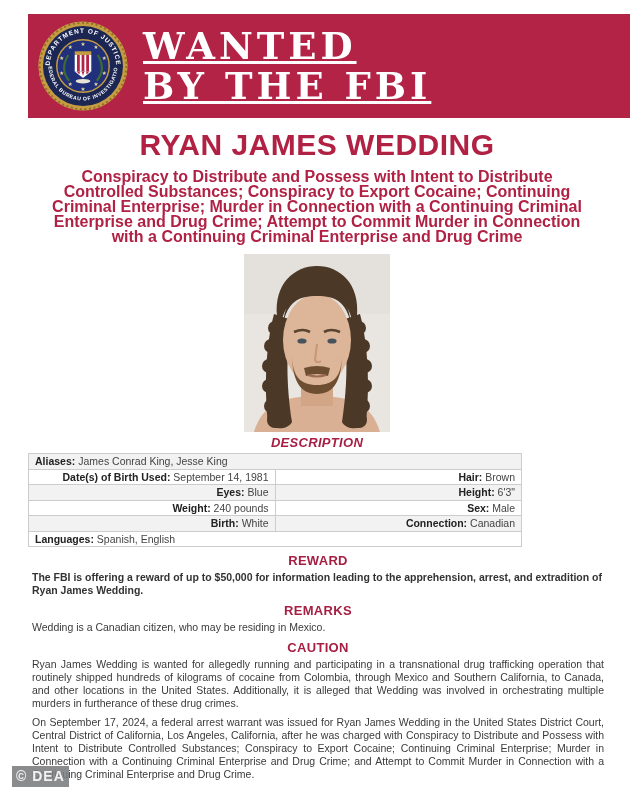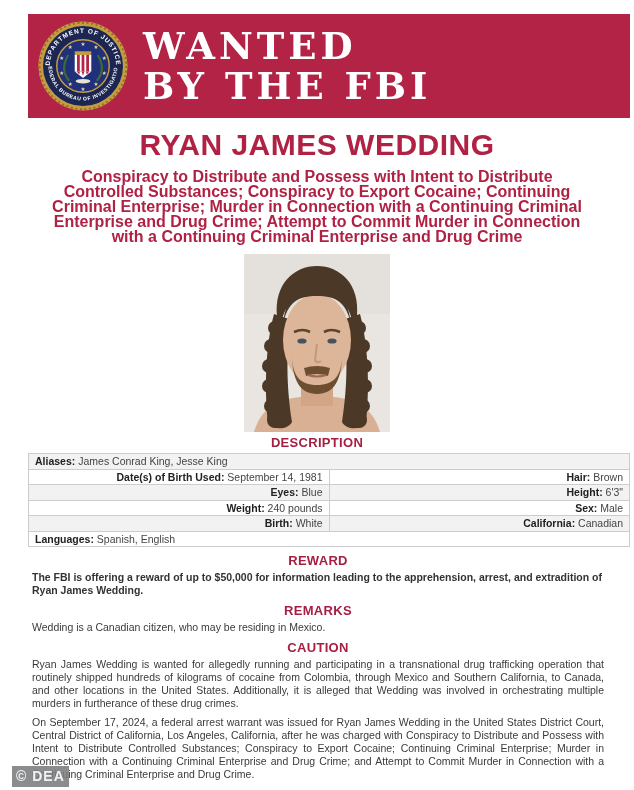--- a/index.html
+++ b/index.html
@@ -10,46 +10,46 @@
   .poster{position:absolute;top:0;left:0;width:634px;height:790px;}
 
   
   .banner{
     margin:14px 4px 0 28px;height:104px;background:#B22345;
     display:flex;align-items:center;padding-left:9px;box-sizing:border-box;
   }
   .banner-words{
     margin-left:14px;color:#ffffff;
     font-family:"DejaVu Serif",serif;font-weight:bold;
-    font-size:37px;line-height:40px;letter-spacing:4px;
+    font-size:37px;line-height:40px;letter-spacing:4px;text-decoration:underline;
   }
 
   
   .fugitive-name{
     margin:10px 0 4px;text-align:center;color:#B02144;
     font-size:30px;font-weight:bold;letter-spacing:.5px;
   }
   .charges{
     margin:7px 42px 0;text-align:center;color:#B02144;
     font-size:16px;font-weight:bold;line-height:15px;
   }
 
   
   .photo{display:block;margin:10px auto 0;width:146px;height:178px;background:#e9e7e3;}
 
   
   .sec-head{
     margin:6px 0 3px;text-align:center;color:#A61F42;
     font-size:13px;font-weight:bold;letter-spacing:.3px;
   }
-  .sec-head.tight{margin-top:3px;}
+  .sec-head.tight{margin-top:3px;font-style:italic;}
 
   
   table.desc{
-    margin:2px 4px 0 28px;width:602px;border-collapse:collapse;
+    margin:2px 4px 0 28px;width:494px;border-collapse:collapse;
     font-size:10.5px;color:#444;
   }
   table.desc td{
     border:1px solid #ccc;padding:1px 6px;height:12.5px;vertical-align:middle;
   }
   table.desc tr:nth-child(odd) td{background:#f2f2f2;}
   table.desc b{color:#222;}
   td.half{width:50%;text-align:right;}
 
   
@@ -185,21 +185,21 @@
       <tr>
         <td class="half"><b>Eyes:</b> <span>Blue</span></td>
         <td class="half"><b>Height:</b> <span>6'3"</span></td>
       </tr>
       <tr>
         <td class="half"><b>Weight:</b> <span>240 pounds</span></td>
         <td class="half"><b>Sex:</b> <span>Male</span></td>
       </tr>
       <tr>
         <td class="half"><b>Birth:</b> <span>White</span></td>
-        <td class="half"><b>California:</b> <span>Canadian</span></td>
+        <td class="half"><b>Connection:</b> <span>Canadian</span></td>
       </tr>
       <tr>
         <td colspan="2"><b>Languages:</b> <span>Spanish, English</span></td>
       </tr>
     </tbody>
   </table>
 
   <div class="content">
 
     <h2 class="sec-head">REWARD</h2>

